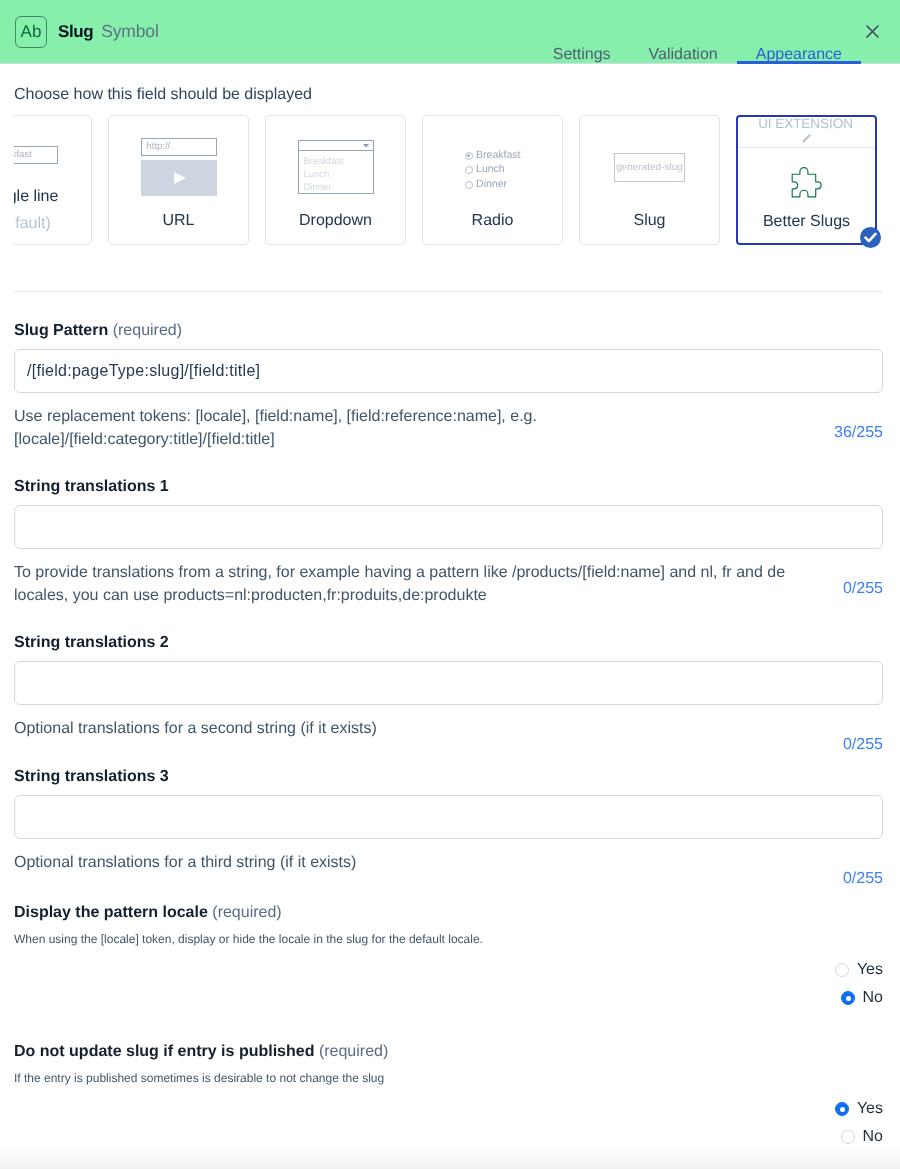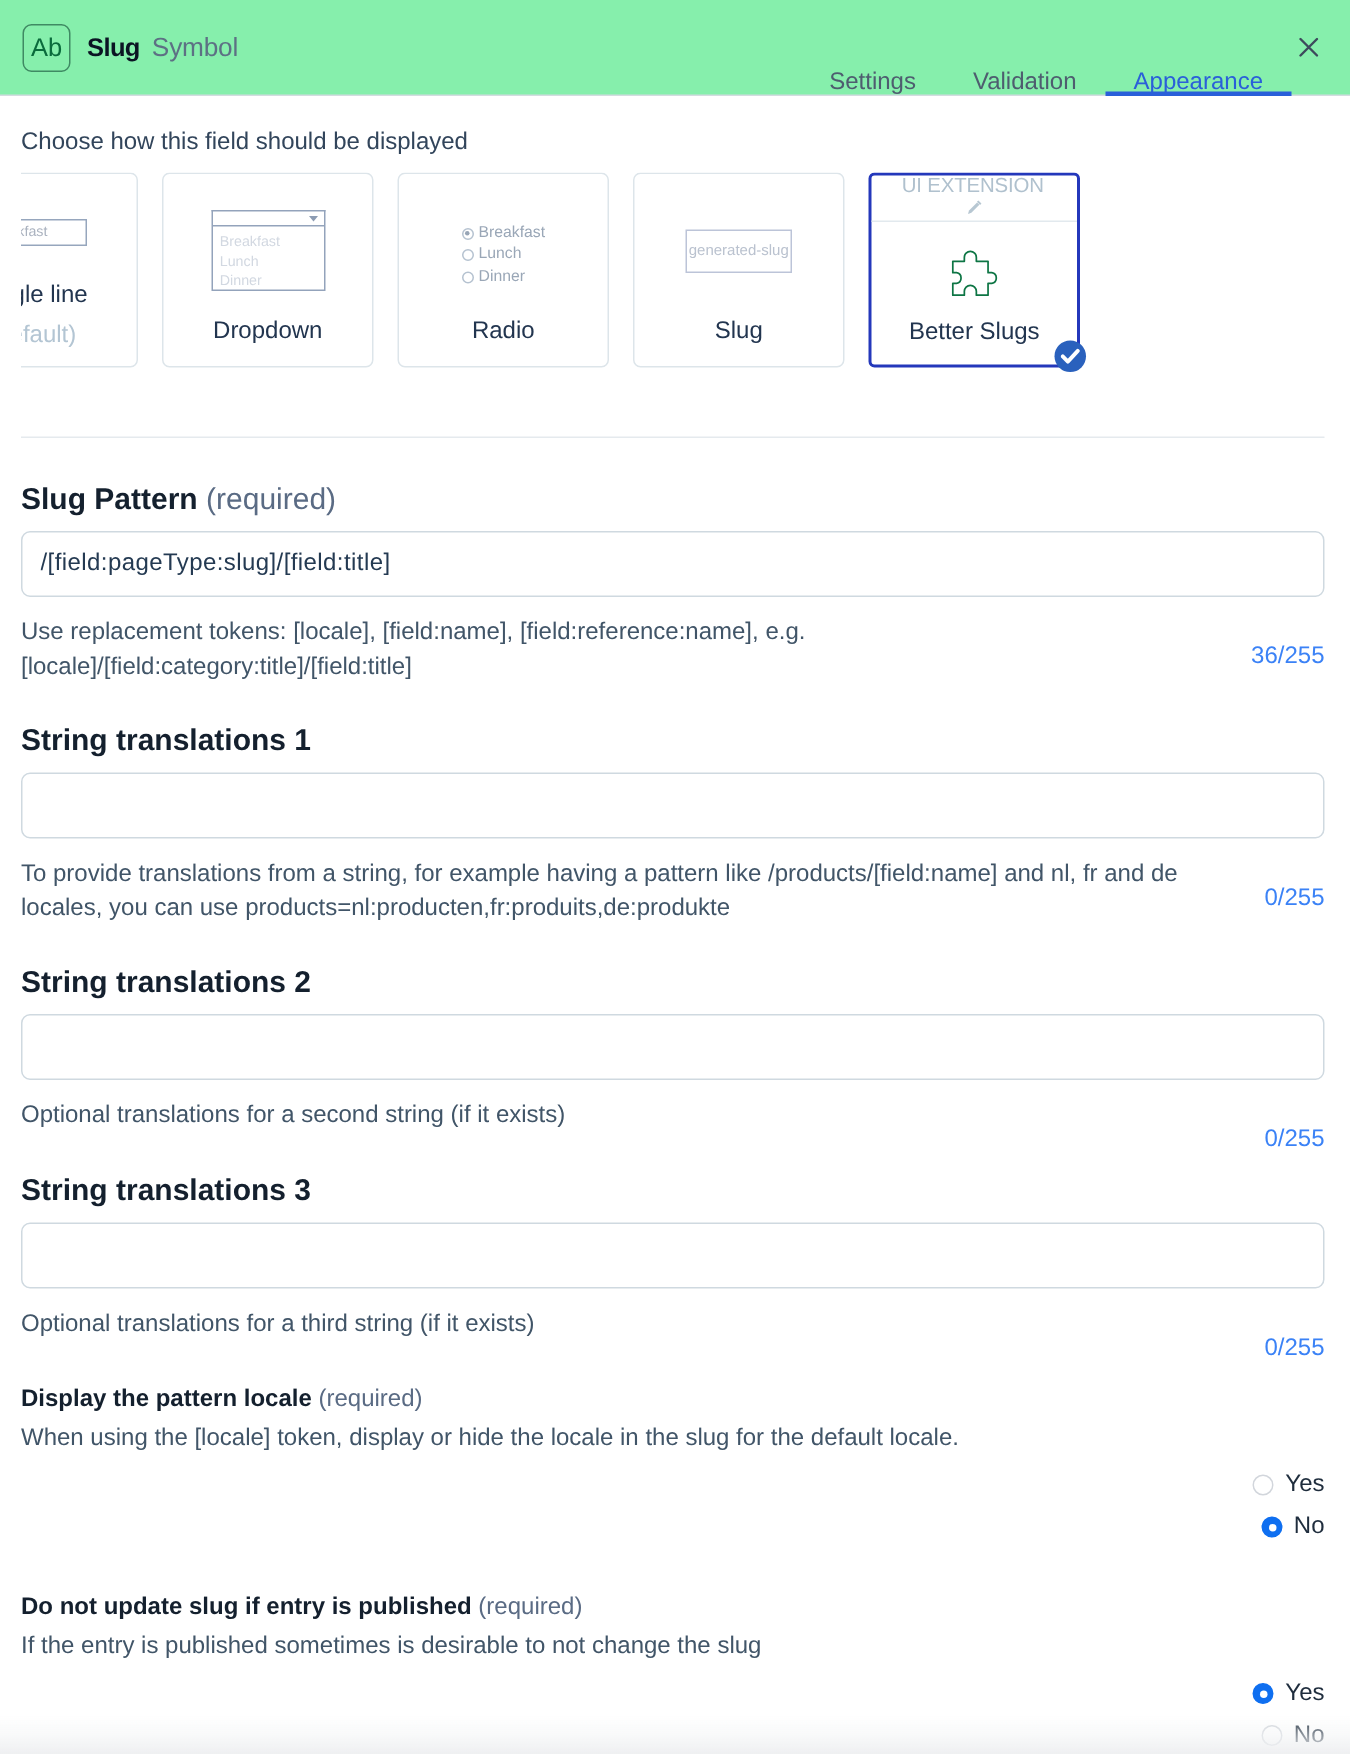--- a/index.html
+++ b/index.html
@@ -224,21 +224,21 @@
   .divider {
     border: none;
     border-top: 1px solid #e5eaee;
     margin: 36px 0 0 0;
   }
 
   
   .form { padding-top: 30px; }
   .field { margin-bottom: 0; }
   .field-label {
-    font-size: 20px;
+    font-size: 16px;
     font-weight: bold;
     color: #14202e;
   }
   .field-label .req { font-weight: normal; color: #5a6b84; }
   .text-input {
     width: 100%;
     height: 44px;
     border: 1px solid #cfd9e0;
     border-radius: 6px;
     margin-top: 9px;
@@ -276,21 +276,21 @@
   }
 
   
   .rgroup { margin-top: 30px; }
   .rgroup + .rgroup { margin-top: 36px; }
   .rgroup-label {
     font-size: 16px; font-weight: bold; color: #14202e;
   }
   .rgroup-label .req { font-weight: normal; color: #5a6b84; }
   .rgroup-help {
-    font-size: 16px; color: #415568; margin-top: 7px; line-height: 20px;
+    font-size: 12px; color: #415568; margin-top: 7px; line-height: 20px;
     padding-bottom: 2px;
   }
   .ropt {
     display: flex; align-items: center; gap: 8px;
     margin-top: 10px;
     height: 18px;
     justify-content: flex-end;
   }
   .ropt input[type=radio] {
     margin: 0 0 0 1px;
@@ -358,20 +358,31 @@
       <div class="card">
         <div class="card-preview">
           <div class="mini-input" style="width:72px;">Breakfast</div>
         </div>
         <div class="card-label two-line">
           <span>Single line</span>
           <span class="sub">(default)</span>
         </div>
       </div>
 
+      <div class="card">
+        <div class="card-preview">
+          <div class="url-prev">
+            <div class="mini-input">http://</div>
+            <div class="url-box">
+              <div class="play-tri"></div>
+            </div>
+          </div>
+        </div>
+        <div class="card-label">URL</div>
+      </div>
 
       <div class="card">
         <div class="card-preview">
           <div class="dd-prev">
             <div class="dd-head">
               <svg width="6" height="4" viewBox="0 0 6 4" aria-hidden="true">
                   <path d="M0 0 L6 0 L3 3.6 Z" fill="#8c9cb3"></path>
                 </svg>
             </div>
             <div class="dd-list">

